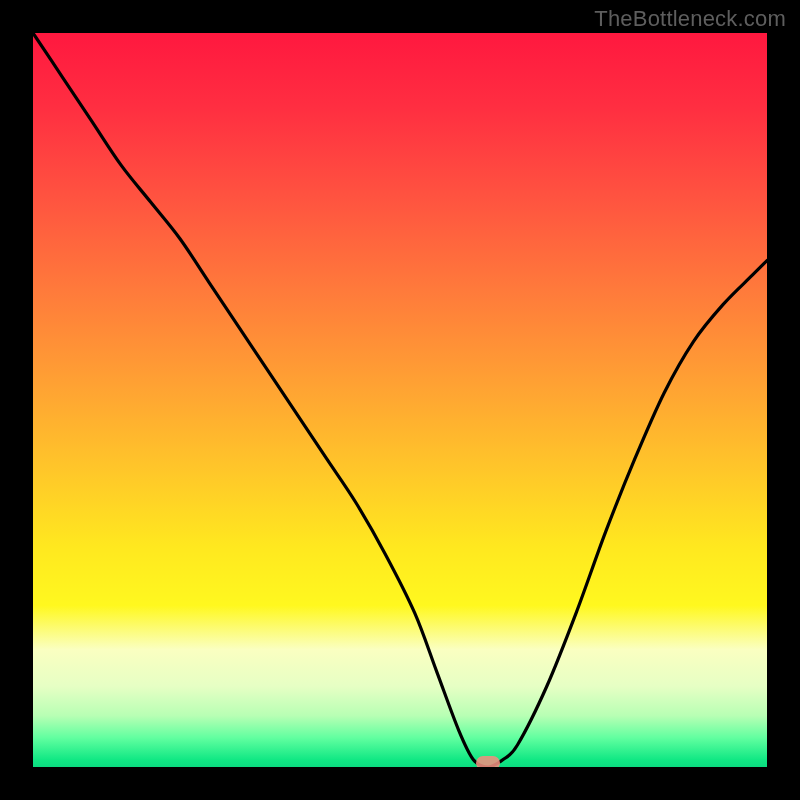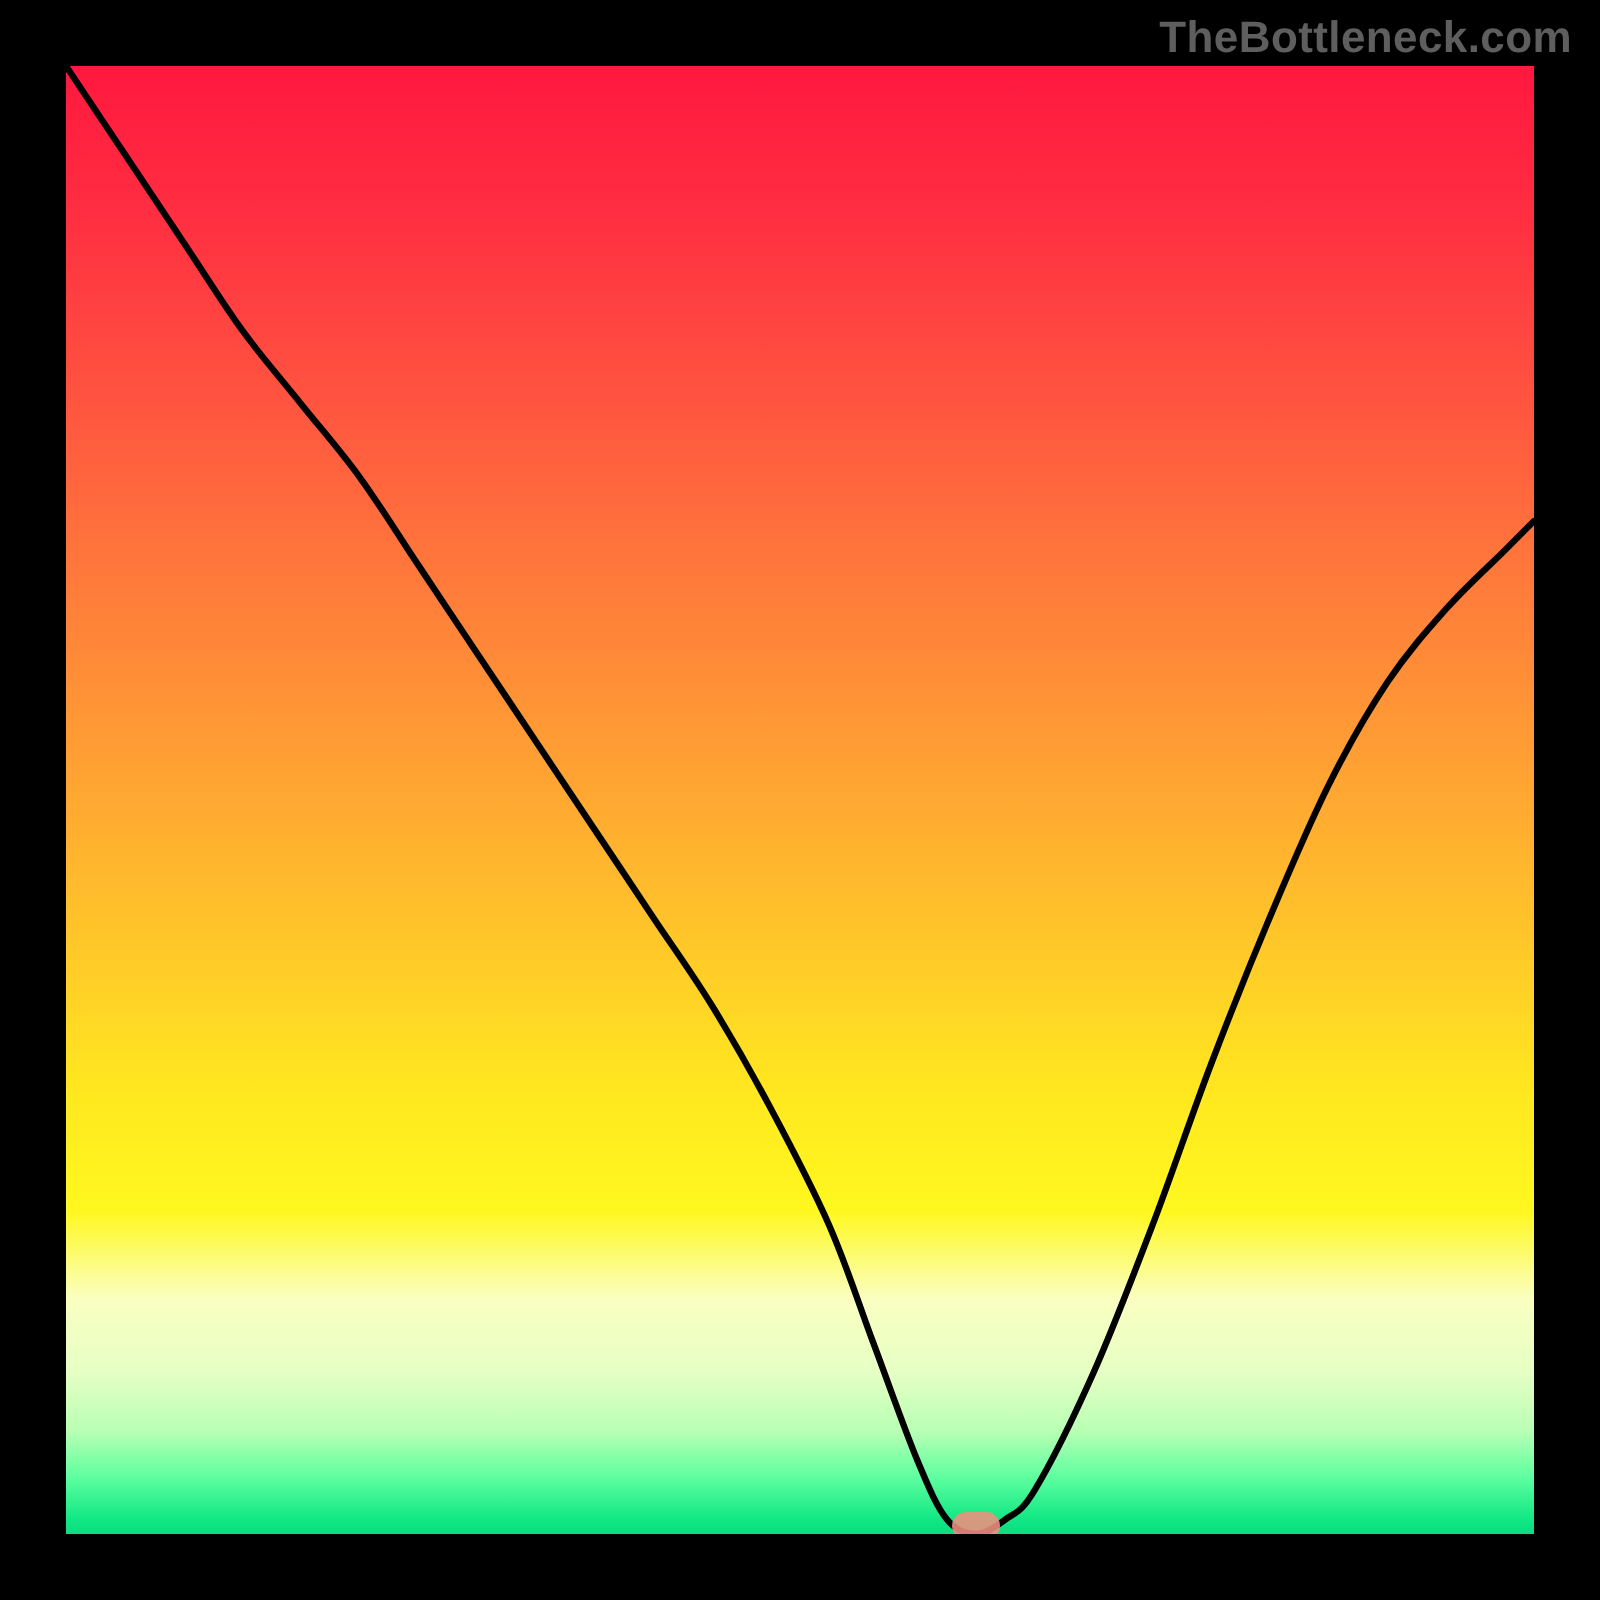--- a/index.html
+++ b/index.html
@@ -16,21 +16,21 @@
     width: 800px;
     height: 800px;
     background: #000;
   }
   .watermark {
     position: absolute;
     top: 6px;
     right: 14px;
     color: #5e5e5e;
     font-size: 22px;
-    font-weight: 700;
+    font-weight: 400;
     letter-spacing: 0.2px;
     z-index: 10;
   }
   .plot-area {
     position: absolute;
     left: 33px;
     top: 33px;
     width: 734px;
     height: 734px;
     overflow: hidden;

